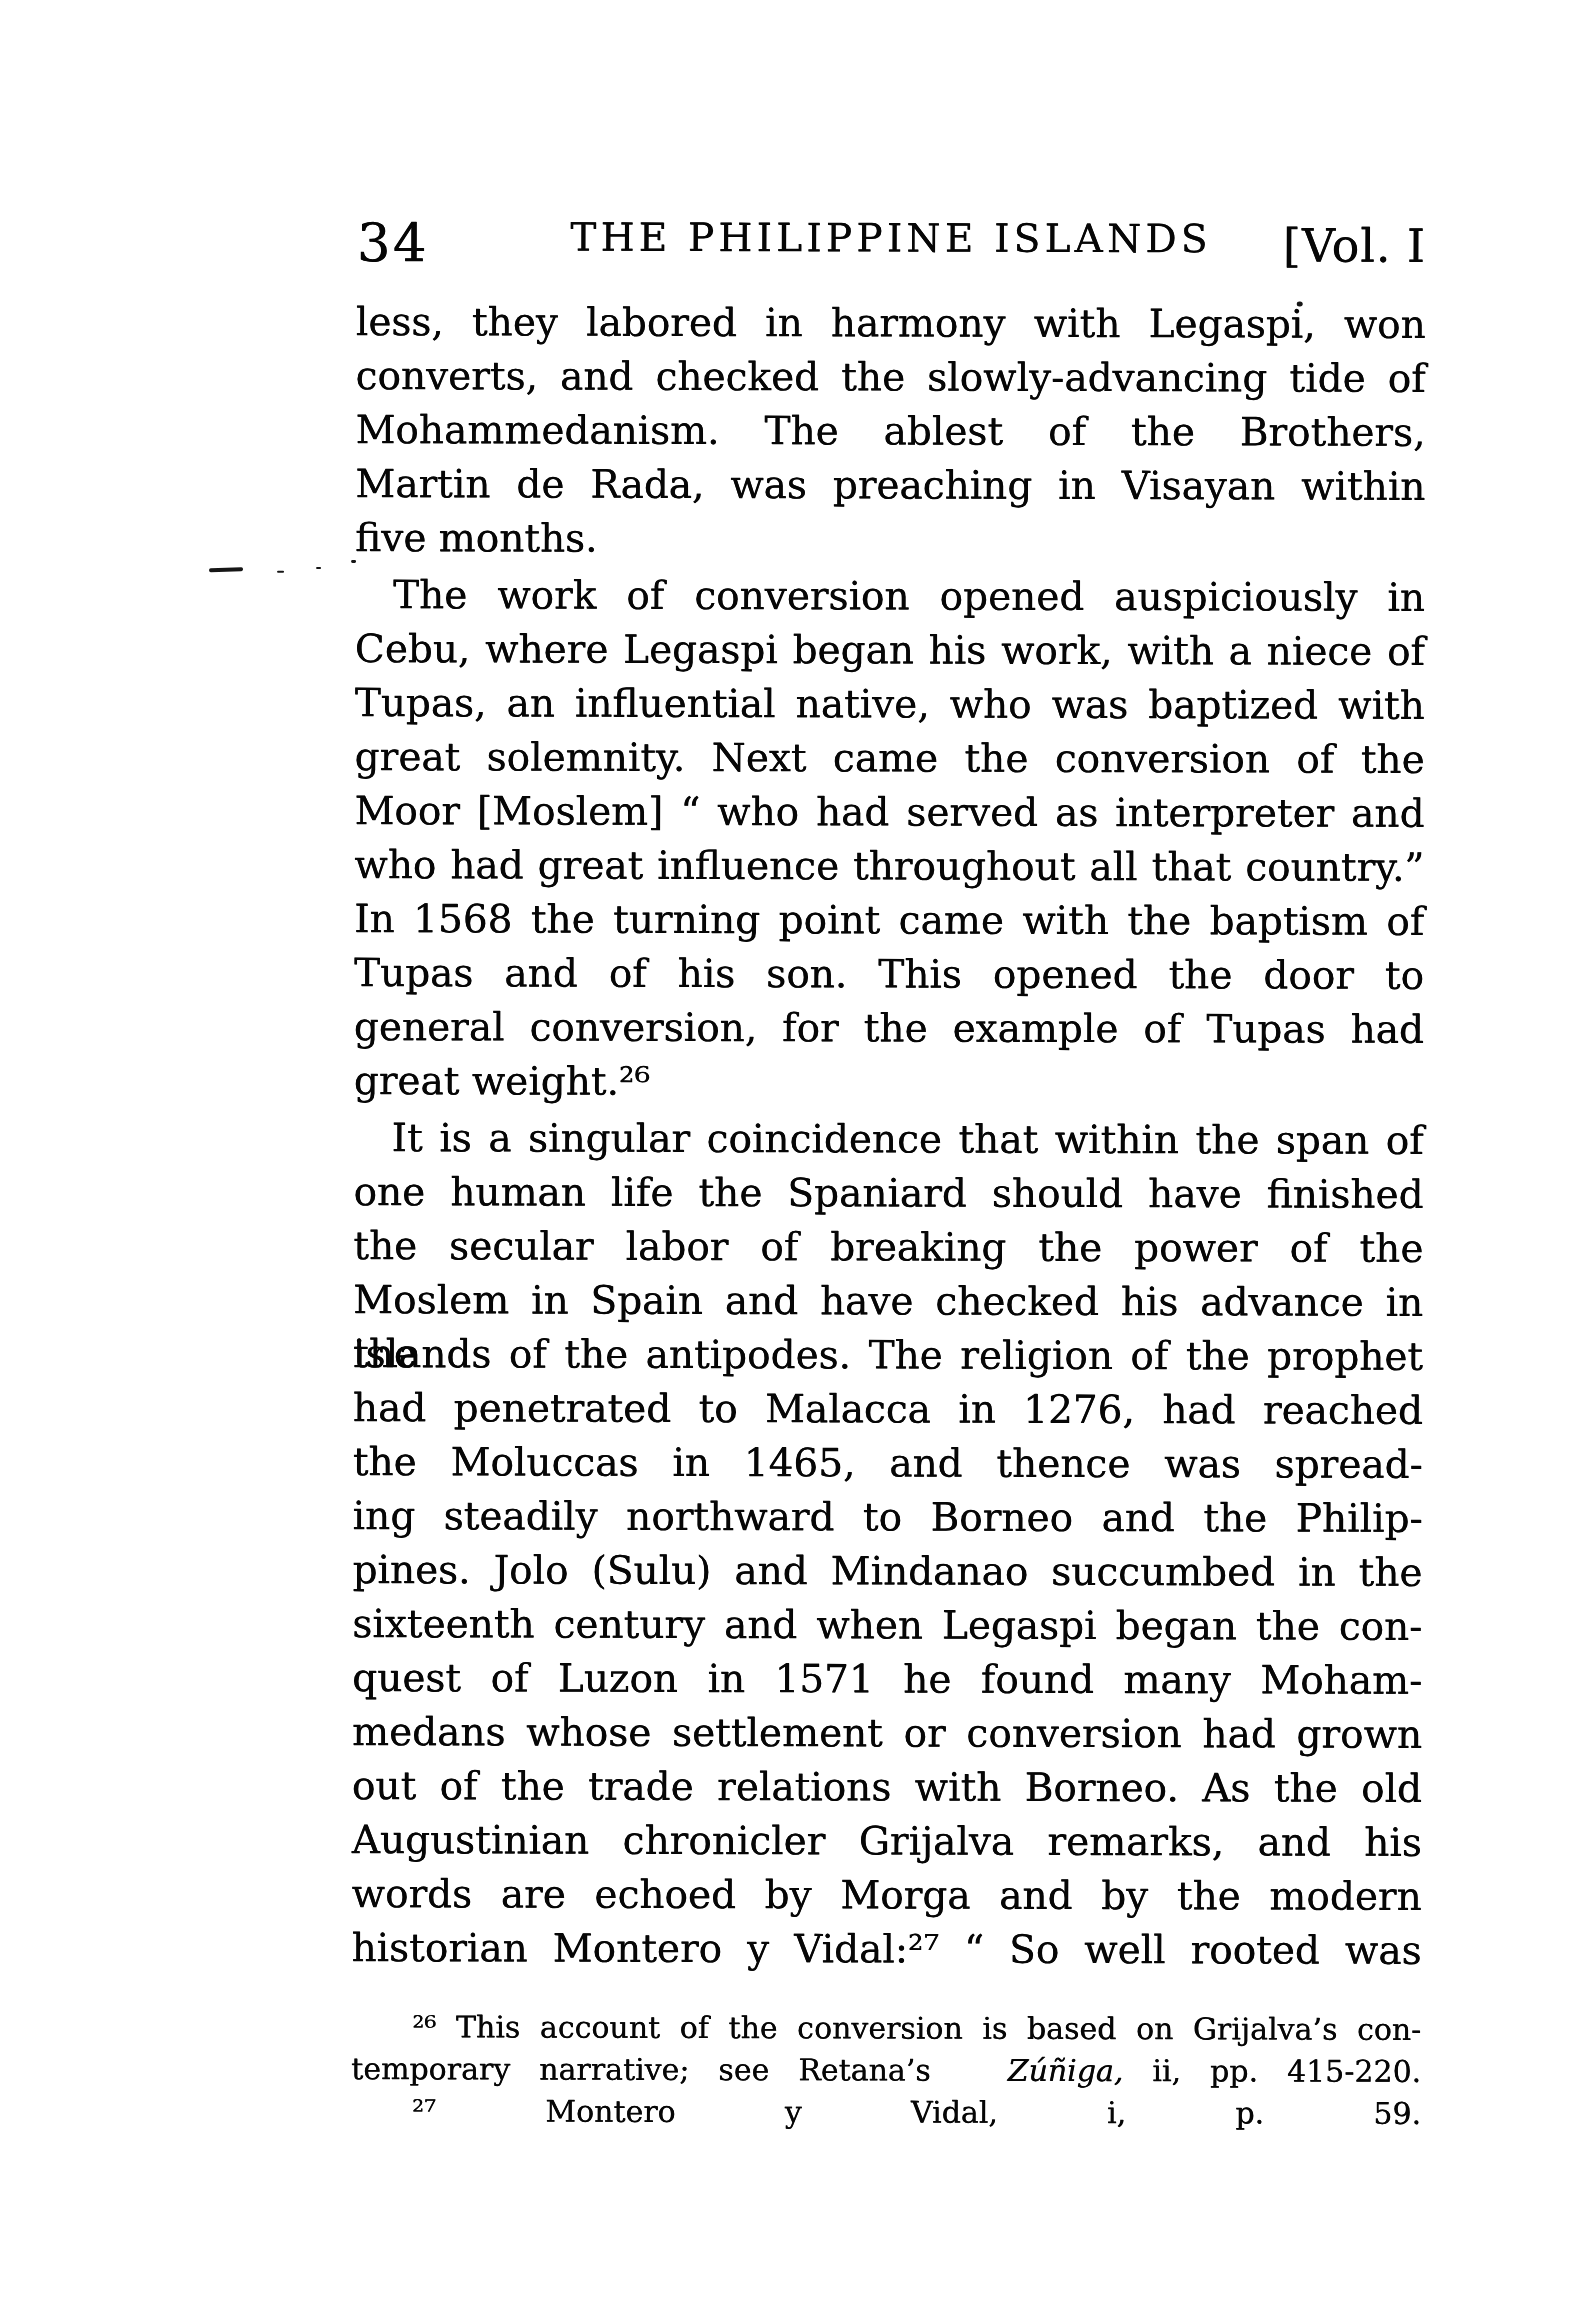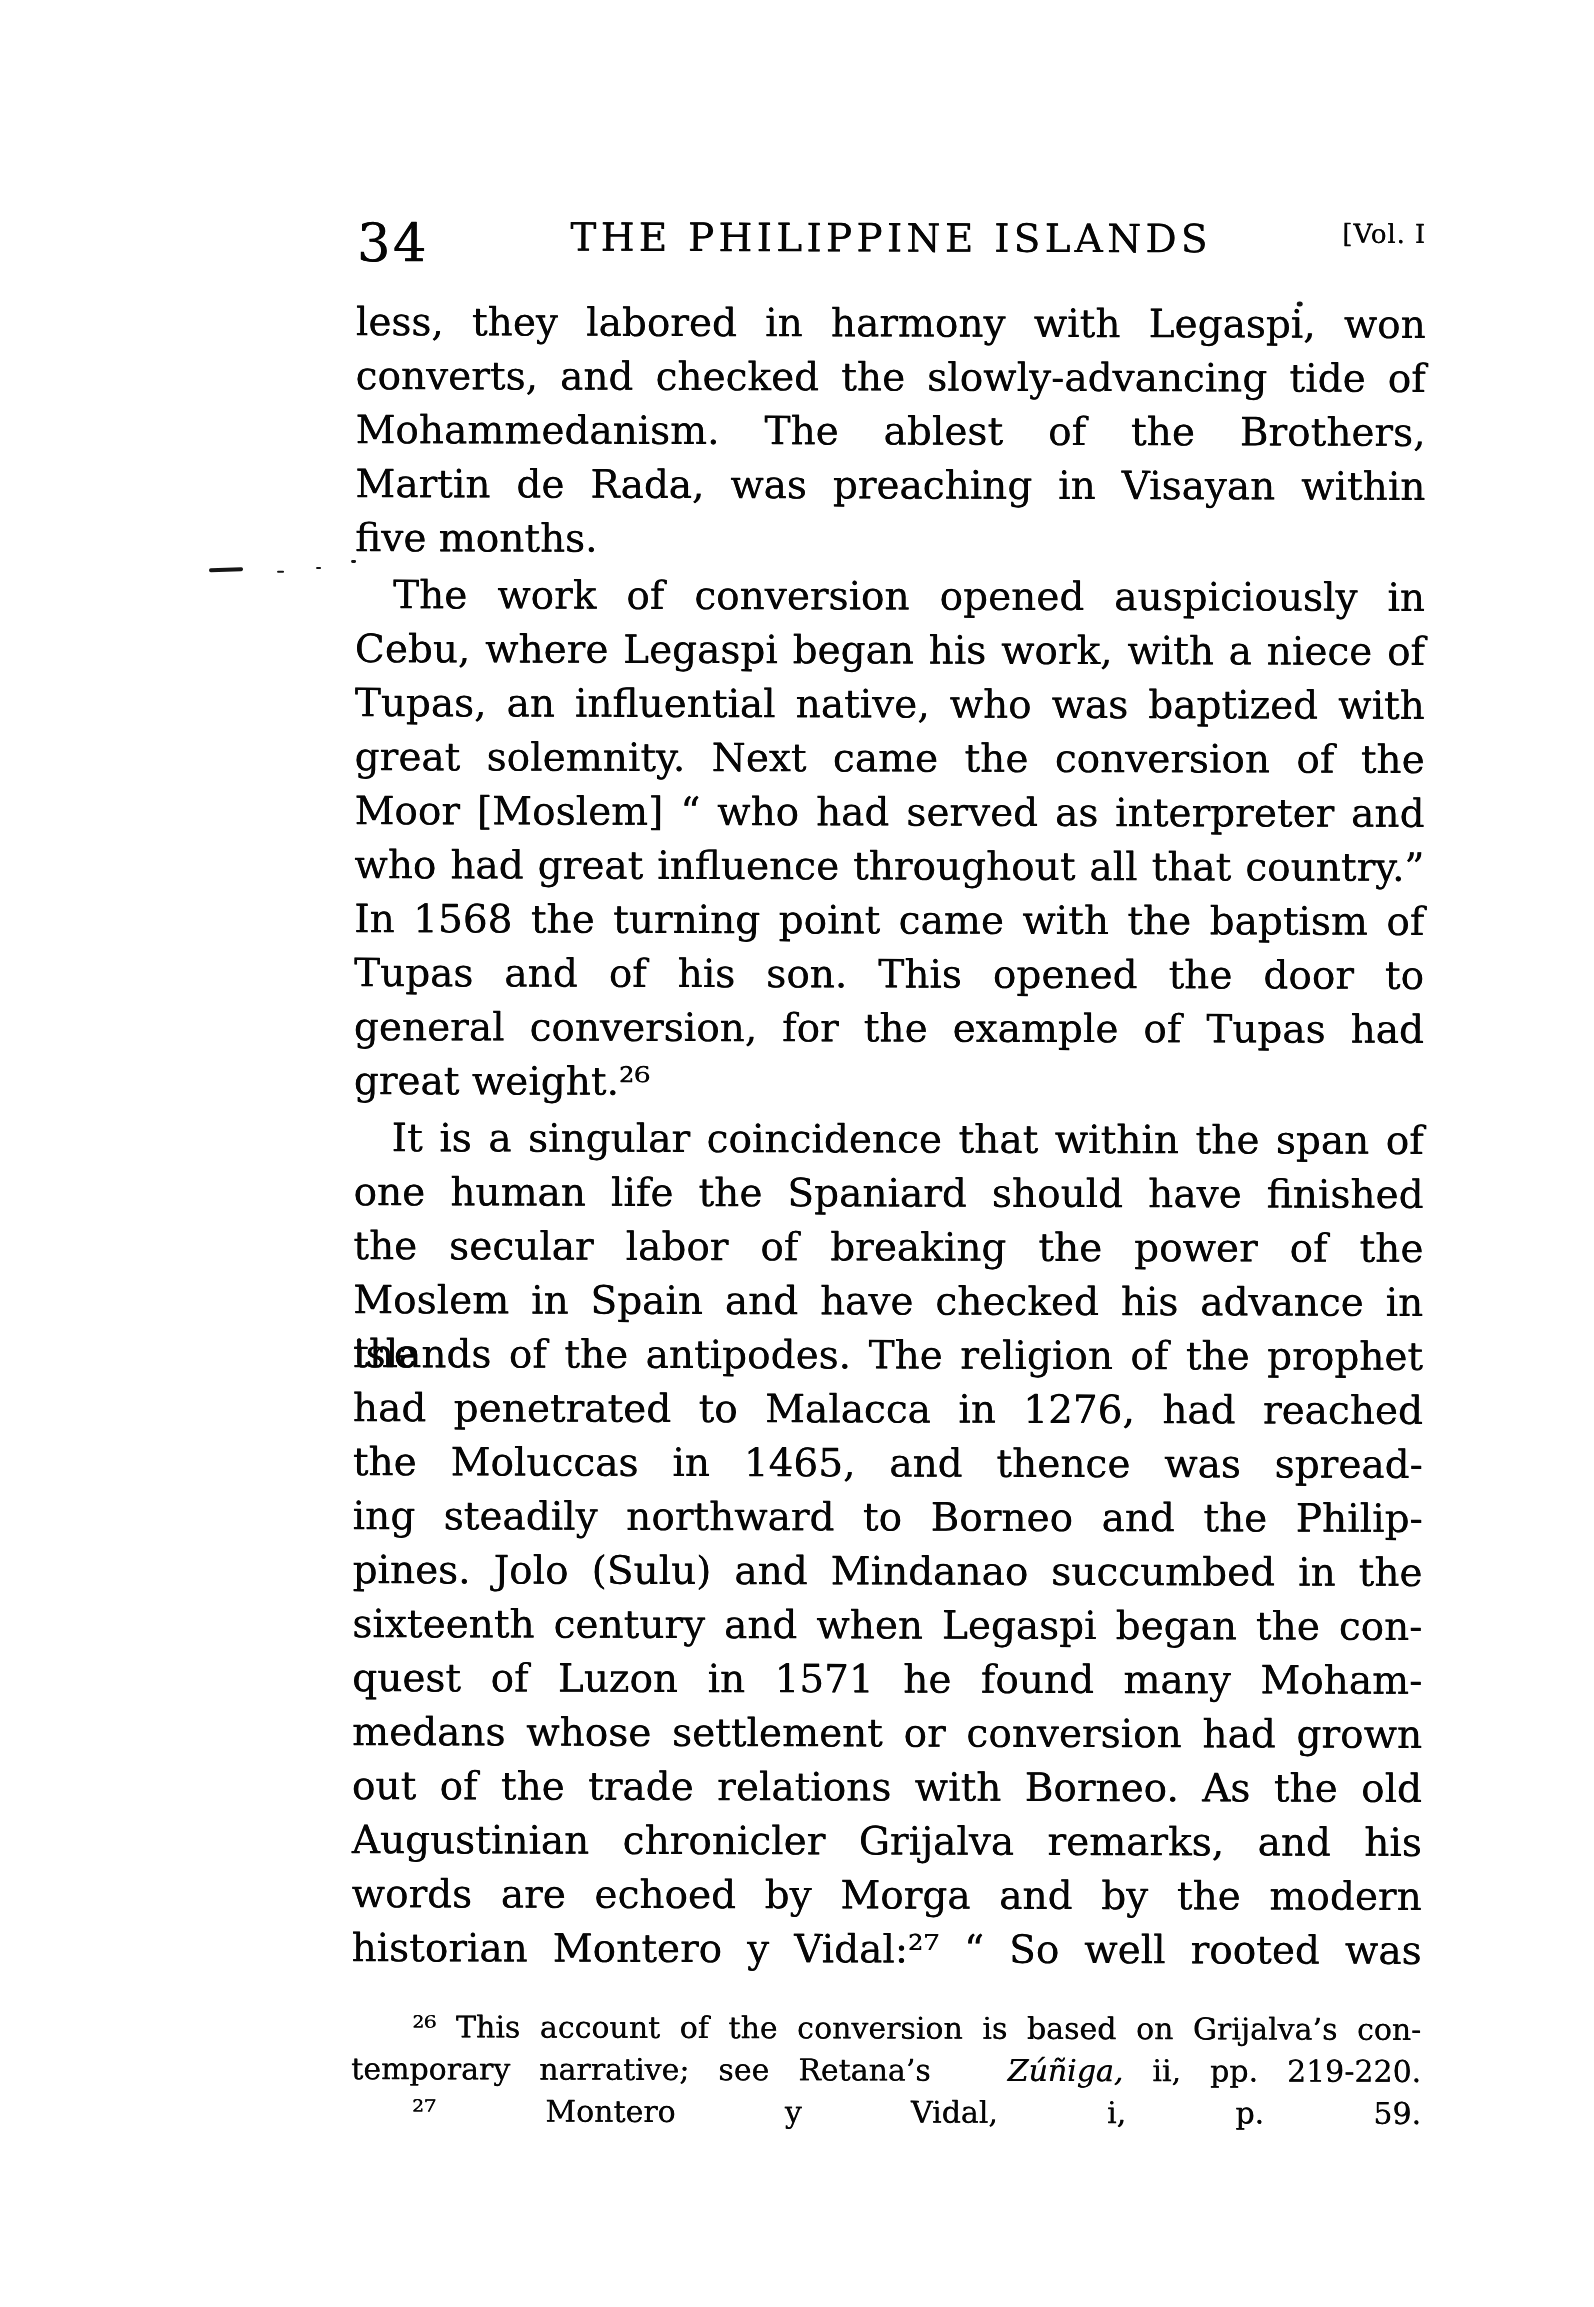--- a/index.html
+++ b/index.html
@@ -18,21 +18,21 @@
     transform: rotate(0.15deg);
     transform-origin: 355px 208px;
   }
   
   .header { position: absolute; left: 356px; top: 209px; width: 1070px; height: 55px; }
   .pagenum { position: absolute; left: 0.9px; top: 2.8px; font-size: 53px; letter-spacing: 2.3px; }
   .running-title {
     position: absolute; left: 0; right: 0; top: 4.6px;
     text-align: center; font-size: 39px; letter-spacing: 4.2px; white-space: nowrap;
   }
-  .volume { position: absolute; right: 0; top: 7.4px; font-size: 26px; letter-spacing: 0.9px; }
+  .volume { position: absolute; right: 0; top: 7.4px; font-size: 46px; letter-spacing: 0.9px; }
   
   .bodycol {
     position: absolute; left: 356px; top: 295px; width: 1070px;
     font-size: 39px; line-height: 54px;
   }
   .para + .para { margin-top: 2.8px; }
   .line {
     height: 54px;
     text-align: justify;
     text-align-last: justify;
@@ -109,21 +109,21 @@
         <div class="line">Augustinian chronicler Grijalva remarks, and his</div>
         <div class="line">words are echoed by Morga and by the modern</div>
         <div class="line">historian Montero y Vidal:²⁷ “ So well rooted was</div>
       </div>
 
     </div>
 
     <div class="footnotes">
       <div class="fnline fn-indent">²⁶ This account of the conversion is based on Grijalva’s con-</div>
       <div class="fnline endline">
-        <span>temporary narrative; see Retana’s </span><span class="it">Zúñiga,</span><span> ii, pp. 219-220.</span>
+        <span>temporary narrative; see Retana’s </span><span class="it">Zúñiga,</span><span> ii, pp. 415-220.</span>
       </div>
       <div class="fnline fn-indent endline">²⁷ Montero y Vidal, i, p. 59.</div>
     </div>
 
     <div class="speck pencil-dash"></div>
     <div class="speck pencil-bit1"></div>
     <div class="speck pencil-bit2"></div>
     <div class="speck pencil-bit3"></div>
     <div class="speck round ink-dot"></div>
 

